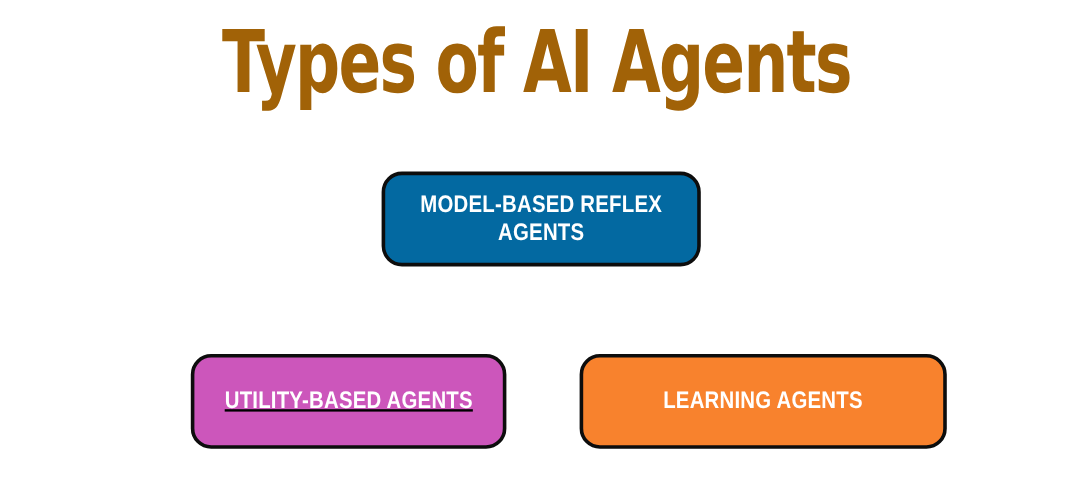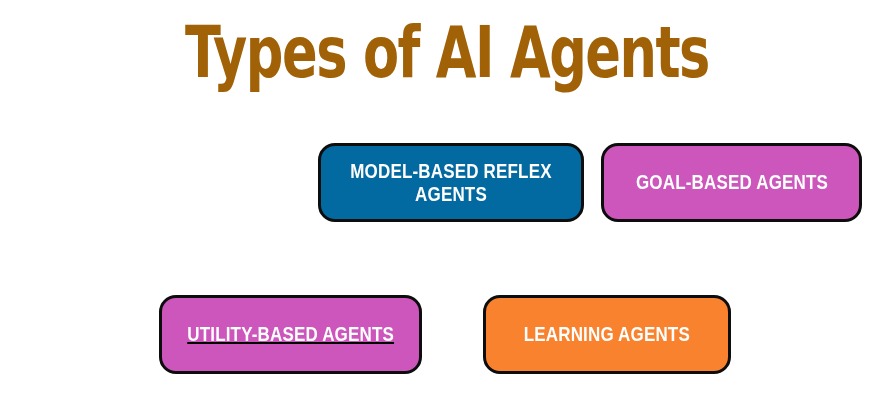--- a/index.html
+++ b/index.html
@@ -59,39 +59,36 @@
     white-space: nowrap;
   }
   .agent-box.wrap .label {
     white-space: normal;
     max-width: 240px;
   }
   .pos-1 { left: 36px;  top: 143px; width: 262px; }
   .pos-2 { left: 318px; top: 143px; width: 266px; }
   .pos-3 { left: 601px; top: 143px; width: 261px; }
   .pos-4 { left: 159px; top: 295px; width: 263px; }
-  .pos-5 { left: 483px; top: 295px; width: 248px; align-items: center; }
+  .pos-5 { left: 483px; top: 295px; width: 306px; align-items: center; }
 </style>
 </head>
 <body>
 
 <div class="canvas">
 
   <h1 class="title">
     <span class="title-text">Types of AI Agents</span>
   </h1>
 
 
   <div class="agent-box pos-2 wrap" style="background-color: #0369a1;">
     <span class="label">MODEL-BASED REFLEX AGENTS</span>
   </div>
 
-  <div class="agent-box pos-3" style="background-color: rgb(204, 86, 187);">
-    <span class="label">GOAL-BASED AGENTS</span>
-  </div>
 
   <div class="agent-box pos-4" style="background-color: rgb(204, 86, 187); text-decoration: underline;">
     <span class="label">UTILITY-BASED AGENTS</span>
   </div>
 
   <div class="agent-box pos-5" style="background-color: rgb(248, 130, 45);">
     <span class="label">LEARNING AGENTS</span>
   </div>
 
 </div>

